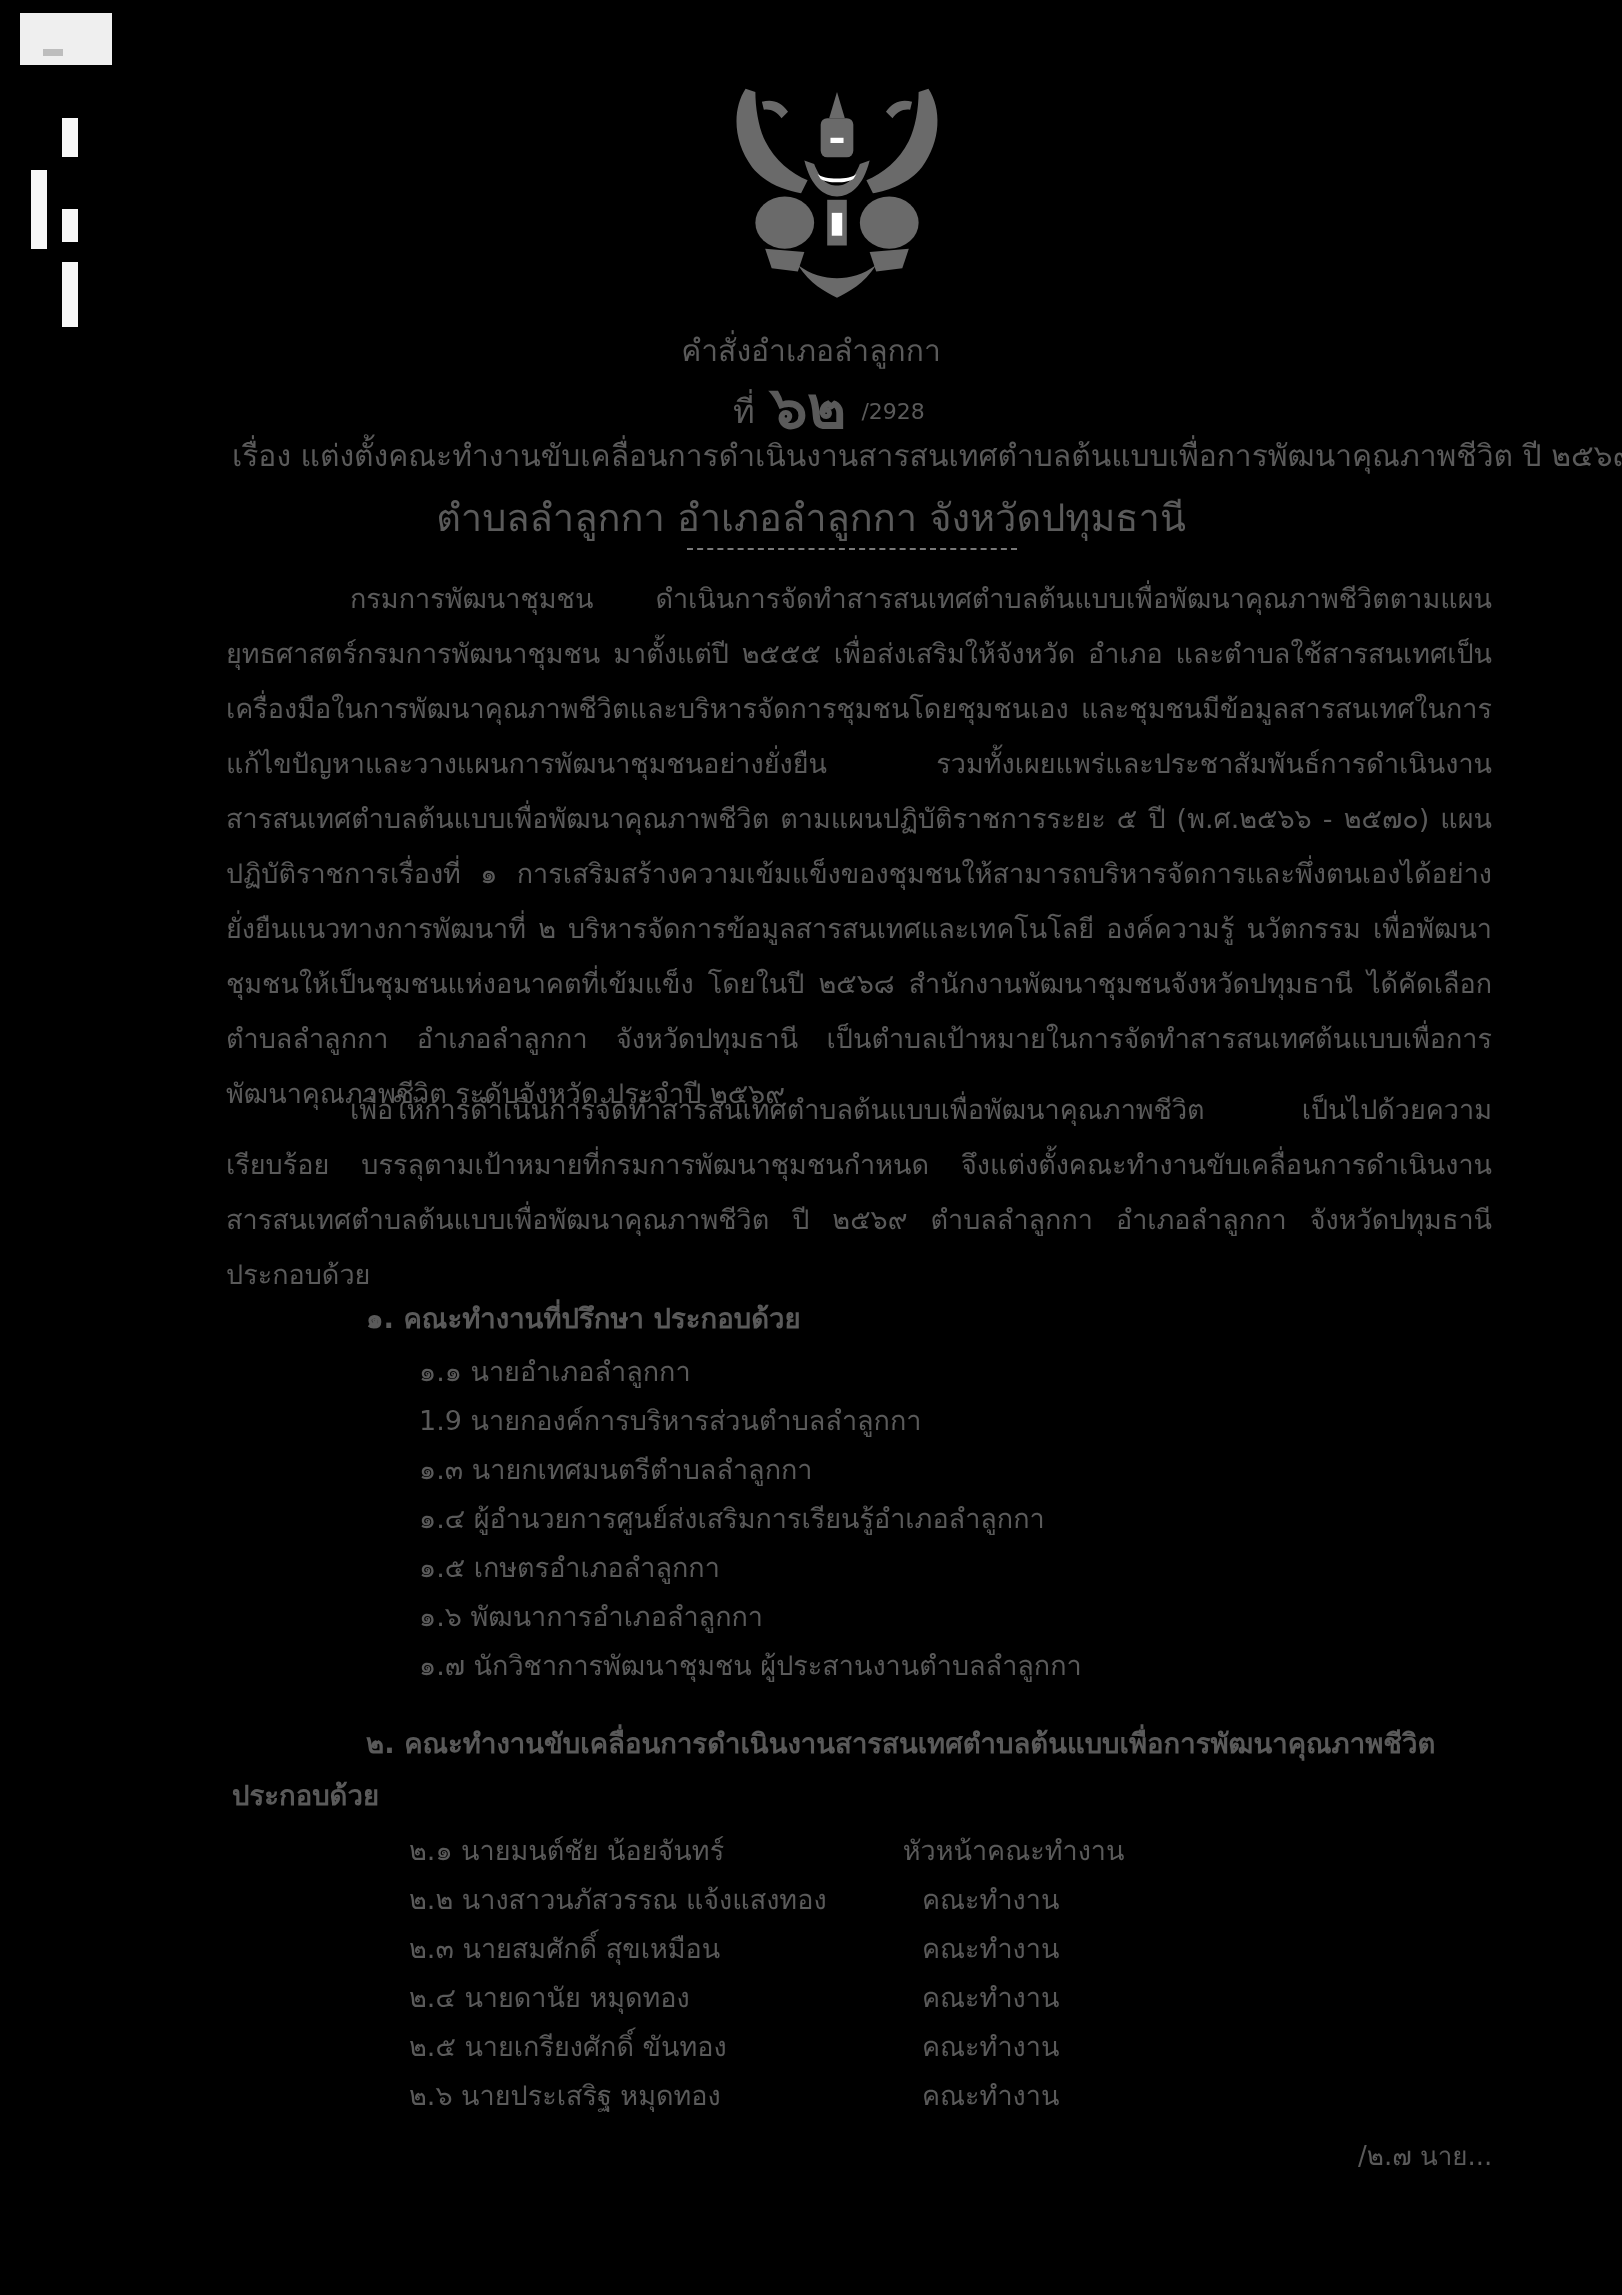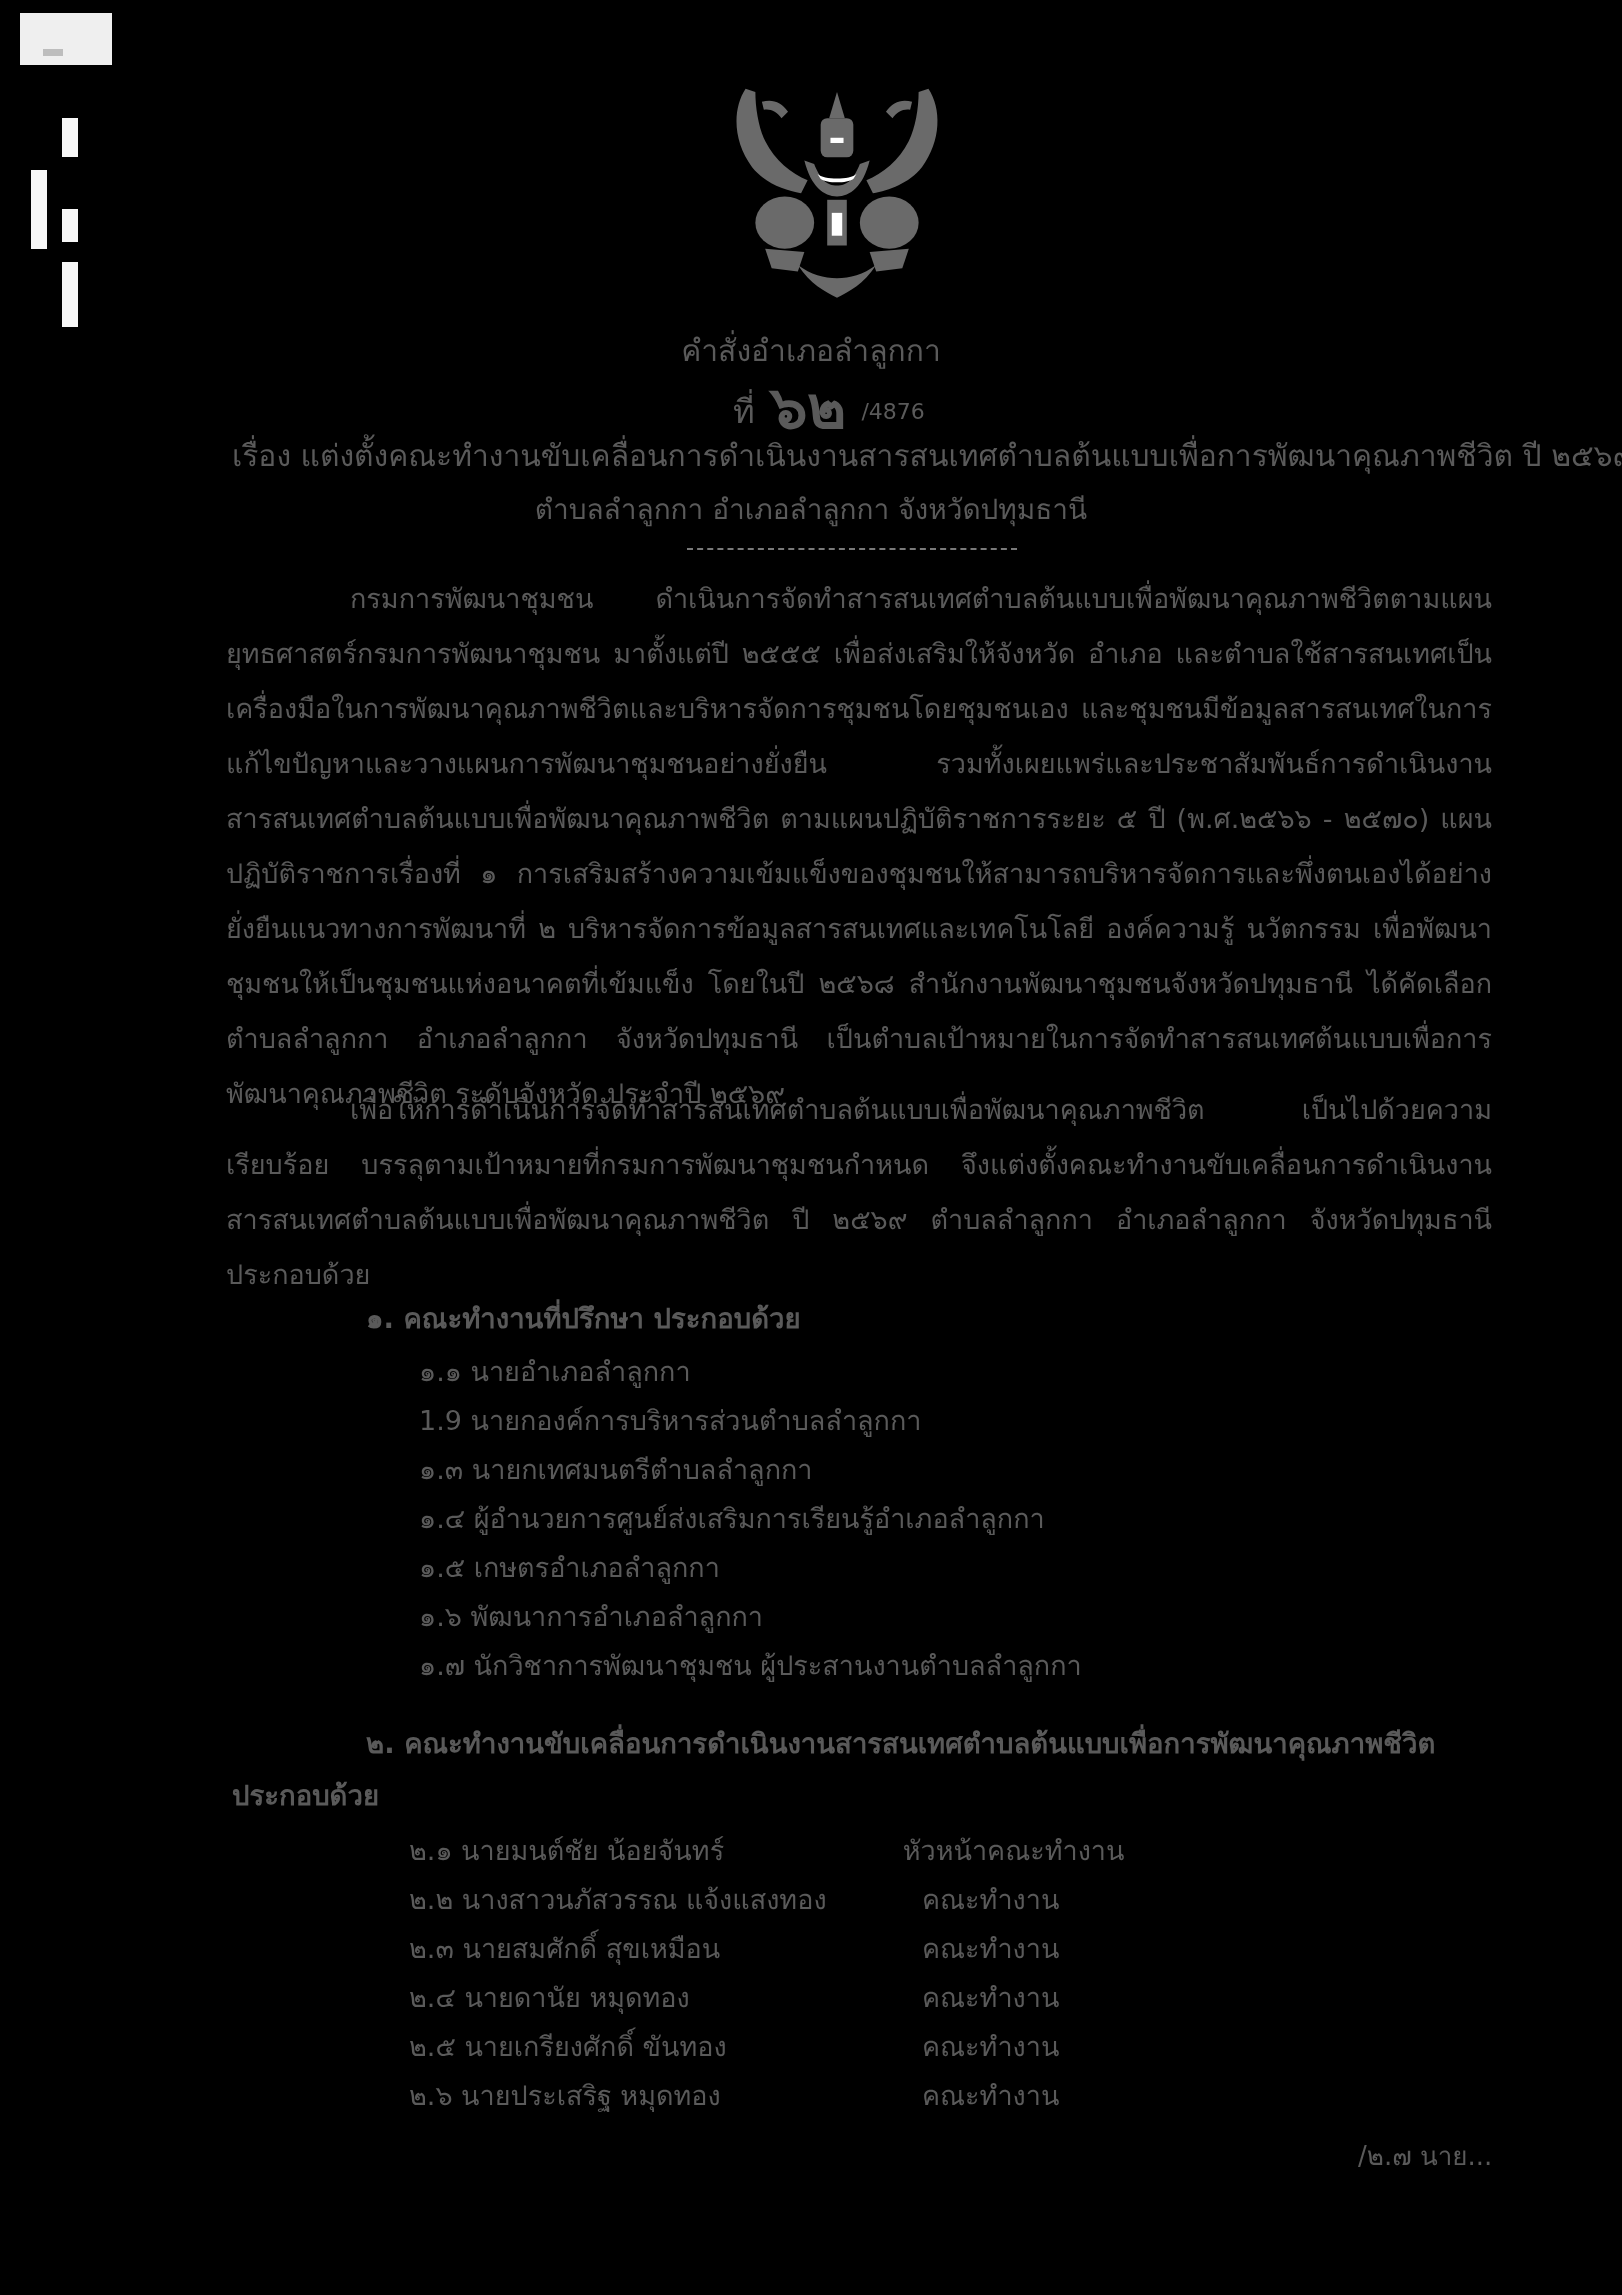--- a/index.html
+++ b/index.html
@@ -23,21 +23,21 @@
 
   .center-line { position: absolute; left: 0; width: 1622px; text-align: center; white-space: nowrap; }
 
   .order-title { top: 327px; font-size: 30px; }
   .order-no { top: 360px; left: 733px; position: absolute; white-space: nowrap; }
   .order-no .label { font-size: 33px; }
   .order-no .num { font-size: 59px; font-weight: bold; margin: 0 11.8px; vertical-align: -5.2px; }
   .order-no .year { font-size: 22px; vertical-align: 3.9px; }
 
   .subject-1 { position: absolute; left: 232px; top: 432px; font-size: 30px; white-space: nowrap; }
-  .subject-2 { top: 487px; font-size: 28px; }
+  .subject-2 { top: 487px; font-size: 38px; }
   .divider { position: absolute; left: 687px; top: 548px; width: 330px; height: 0; border-top: 2px dashed #7a7a7a; }
 
   .para { position: absolute; left: 226px; width: 1266px; font-size: 27px; line-height: 55px; text-align: justify; text-align-last: left; }
   .para .indent { display: inline-block; width: 124px; }
   .para-1 { top: 571px; }
   .para-2 { top: 1083px; font-family: Liberation Serif, serif; }
 
   .sec-head { position: absolute; font-size: 27.5px; font-weight: bold; white-space: nowrap; }
   .sec1-head { left: 366px; top: 1296px; }
   .sec2-head { left: 366px; top: 1721px; }
@@ -94,21 +94,21 @@
       <rect x="162" y="200" width="16" height="35"></rect>
       <path d="M140 140 C150 150 190 150 200 140 L195 148 C185 155 155 155 145 148 Z"></path>
     </g>
   </svg>
 
   <div class="center-line order-title">คำสั่งอำเภอลำลูกกา</div>
 
   <div class="order-no">
     <span class="label">ที่</span>
     <span class="num">๖๒</span>
-    <span class="year">/4876</span>
+    <span class="year">/2928</span>
   </div>
 
   <div class="subject-1">เรื่อง  แต่งตั้งคณะทำงานขับเคลื่อนการดำเนินงานสารสนเทศตำบลต้นแบบเพื่อการพัฒนาคุณภาพชีวิต ปี ๒๕๖๙</div>
   <div class="center-line subject-2">ตำบลลำลูกกา อำเภอลำลูกกา จังหวัดปทุมธานี</div>
   <div class="divider"></div>
 
   <div class="para para-1"><span class="indent"></span><span>กรมการพัฒนาชุมชน ดำเนินการจัดทำสารสนเทศตำบลต้นแบบเพื่อพัฒนาคุณภาพชีวิตตามแผนยุทธศาสตร์กรมการพัฒนาชุมชน มาตั้งแต่ปี ๒๕๕๕ เพื่อส่งเสริมให้จังหวัด อำเภอ และตำบลใช้สารสนเทศเป็นเครื่องมือในการพัฒนาคุณภาพชีวิตและบริหารจัดการชุมชนโดยชุมชนเอง และชุมชนมีข้อมูลสารสนเทศในการแก้ไขปัญหาและวางแผนการพัฒนาชุมชนอย่างยั่งยืน รวมทั้งเผยแพร่และประชาสัมพันธ์การดำเนินงานสารสนเทศตำบลต้นแบบเพื่อพัฒนาคุณภาพชีวิต ตามแผนปฏิบัติราชการระยะ ๕ ปี (พ.ศ.๒๕๖๖ - ๒๕๗๐) แผนปฏิบัติราชการเรื่องที่ ๑ การเสริมสร้างความเข้มแข็งของชุมชนให้สามารถบริหารจัดการและพึ่งตนเองได้อย่างยั่งยืนแนวทางการพัฒนาที่ ๒ บริหารจัดการข้อมูลสารสนเทศและเทคโนโลยี องค์ความรู้ นวัตกรรม เพื่อพัฒนาชุมชนให้เป็นชุมชนแห่งอนาคตที่เข้มแข็ง โดยในปี ๒๕๖๘ สำนักงานพัฒนาชุมชนจังหวัดปทุมธานี ได้คัดเลือกตำบลลำลูกกา อำเภอลำลูกกา จังหวัดปทุมธานี เป็นตำบลเป้าหมายในการจัดทำสารสนเทศต้นแบบเพื่อการพัฒนาคุณภาพชีวิต ระดับจังหวัด ประจำปี ๒๕๖๙</span></div>
 
   <div class="para para-2"><span class="indent"></span><span>เพื่อให้การดำเนินการจัดทำสารสนเทศตำบลต้นแบบเพื่อพัฒนาคุณภาพชีวิต เป็นไปด้วยความเรียบร้อย บรรลุตามเป้าหมายที่กรมการพัฒนาชุมชนกำหนด จึงแต่งตั้งคณะทำงานขับเคลื่อนการดำเนินงานสารสนเทศตำบลต้นแบบเพื่อพัฒนาคุณภาพชีวิต ปี ๒๕๖๙ ตำบลลำลูกกา อำเภอลำลูกกา จังหวัดปทุมธานี ประกอบด้วย</span></div>
 

